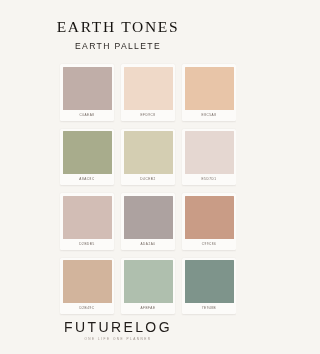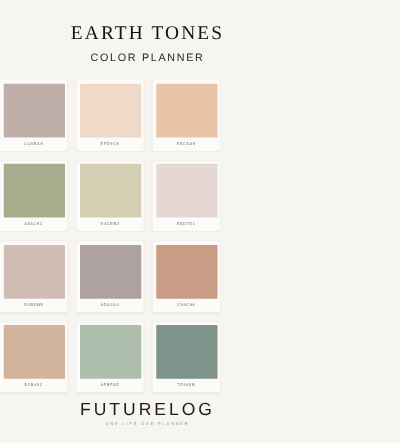--- a/index.html
+++ b/index.html
@@ -14,21 +14,21 @@
     overflow: hidden;
     position: relative;
   }
 
   .poster {
     width: 236px;
     height: 354px;
     box-sizing: border-box;
     display: flex;
     flex-direction: column;
-    align-items: flex-start;
+    align-items: flex-end;
     background: #F7F5F1;
   }
 
   
   .header {
     width: 100%;
     text-align: center;
     padding-top: 19px;
   }
   .title {
@@ -114,21 +114,21 @@
     line-height: 1;
   }
 </style>
 </head>
 <body style="background: rgb(247, 245, 241);">
 
 <div class="poster">
 
   <div class="header">
     <h1 class="title">EARTH TONES</h1>
-    <p class="subtitle">COLOR PLANNER</p>
+    <p class="subtitle">EARTH PALLETE</p>
   </div>
 
   <div class="grid">
 
     <div class="row">
       <div class="card">
         <div class="chip" style="background: rgb(192, 174, 168);"></div>
         <div class="chip-label">C0AEA8</div>
       </div>
       <div class="card">

